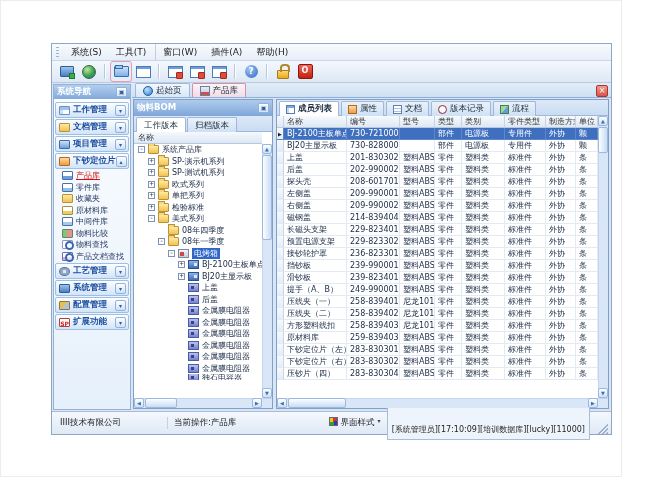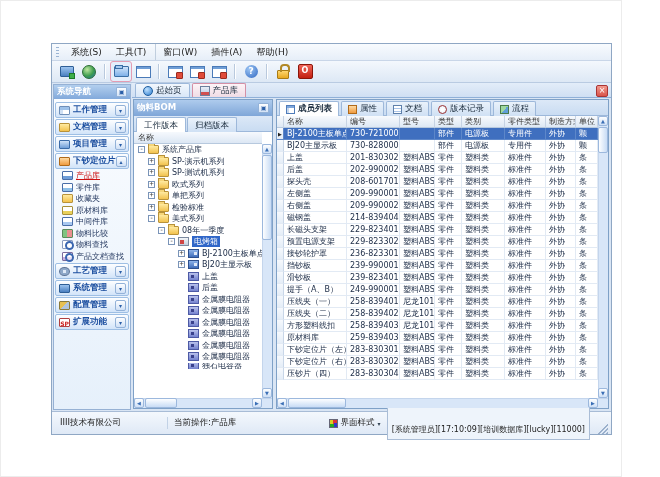--- a/index.html
+++ b/index.html
@@ -137,21 +137,21 @@
   .c-cat{width:43px}.c-ptype{width:41px}.c-mfg{width:30px}.c-unit{width:22px}
   .trow.sel .tc{background:#3f6fbf;color:#fff;border-color:#5d87c9}
   .trow.sel .c-sel{background:linear-gradient(#f6f9fd,#e4edf7);color:#222}
 
   
   .msgstrip{height:14px;background:linear-gradient(#e8f0fa,#d3e2f4);border-top:1px solid #fff;position:relative;flex:none}
   .msgtab{position:absolute;left:4px;top:1px;height:13px;line-height:12px;padding:0 10px;background:linear-gradient(#fff,#e9f1fa);border:1px solid #93b2d8;border-bottom:none;font-size:8.5px;border-radius:2px 2px 0 0;color:#234}
   .statusbar{height:23px;background:linear-gradient(#f4f8fd,#dfe9f6);border-top:1px solid #a8bcd6;display:flex;align-items:center;font-size:8.5px;color:#222;padding:0 3px;flex:none}
   .st-company{width:112px;padding-left:5px;overflow:hidden;white-space:nowrap}
   .st-op{flex:1;border-left:1px solid #c2d2e6;padding-left:6px;overflow:hidden;white-space:nowrap}
-  .st-style{display:flex;align-items:center;gap:3px;margin:0 6px;white-space:nowrap}
+  .st-style{display:flex;gap:3px;margin:0 6px;white-space:nowrap}
   .style-grid-icon{width:9px;height:9px;background:#d33;background:conic-gradient(#d33 0 25%,#33c 0 50%,#2a2 0 75%,#dc2 0);border:1px solid #667}
   .st-style .arr{font-size:6px;color:#345}
   .st-session{border:1px solid #aabdd6;background:#eef4fb;height:15px;line-height:14px;padding:16px 4px;font-size:8px;margin-right:8px;white-space:nowrap}
   .grip{width:10px;height:10px;align-self:flex-end;background:
     linear-gradient(135deg,transparent 0 50%,#9ab0cc 50% 60%,transparent 60% 70%,#9ab0cc 70% 80%,transparent 80% 90%,#9ab0cc 90%)}
 </style>
 </head>
 <body>
 
 <div class="screen">
@@ -382,20 +382,25 @@
                     <span class="tico folder-icon"></span>
                     <span class="tlabel">检验标准</span>
                   </div>
 
                   <div class="titem" style="padding-left: 14px;">
                     <span class="exp">-</span>
                     <span class="tico folder-icon"></span>
                     <span class="tlabel">美式系列</span>
                   </div>
 
+                  <div class="titem" style="padding-left: 24px;">
+                    <span class="exp"></span>
+                    <span class="tico folder-icon"></span>
+                    <span class="tlabel">08年四季度</span>
+                  </div>
 
                   <div class="titem" style="padding-left: 24px;">
                     <span class="exp">-</span>
                     <span class="tico folder-icon"></span>
                     <span class="tlabel">08年一季度</span>
                   </div>
 
                   <div class="titem sel" style="padding-left: 34px;">
                     <span class="exp">-</span>
                     <span class="tico device-icon"></span>

